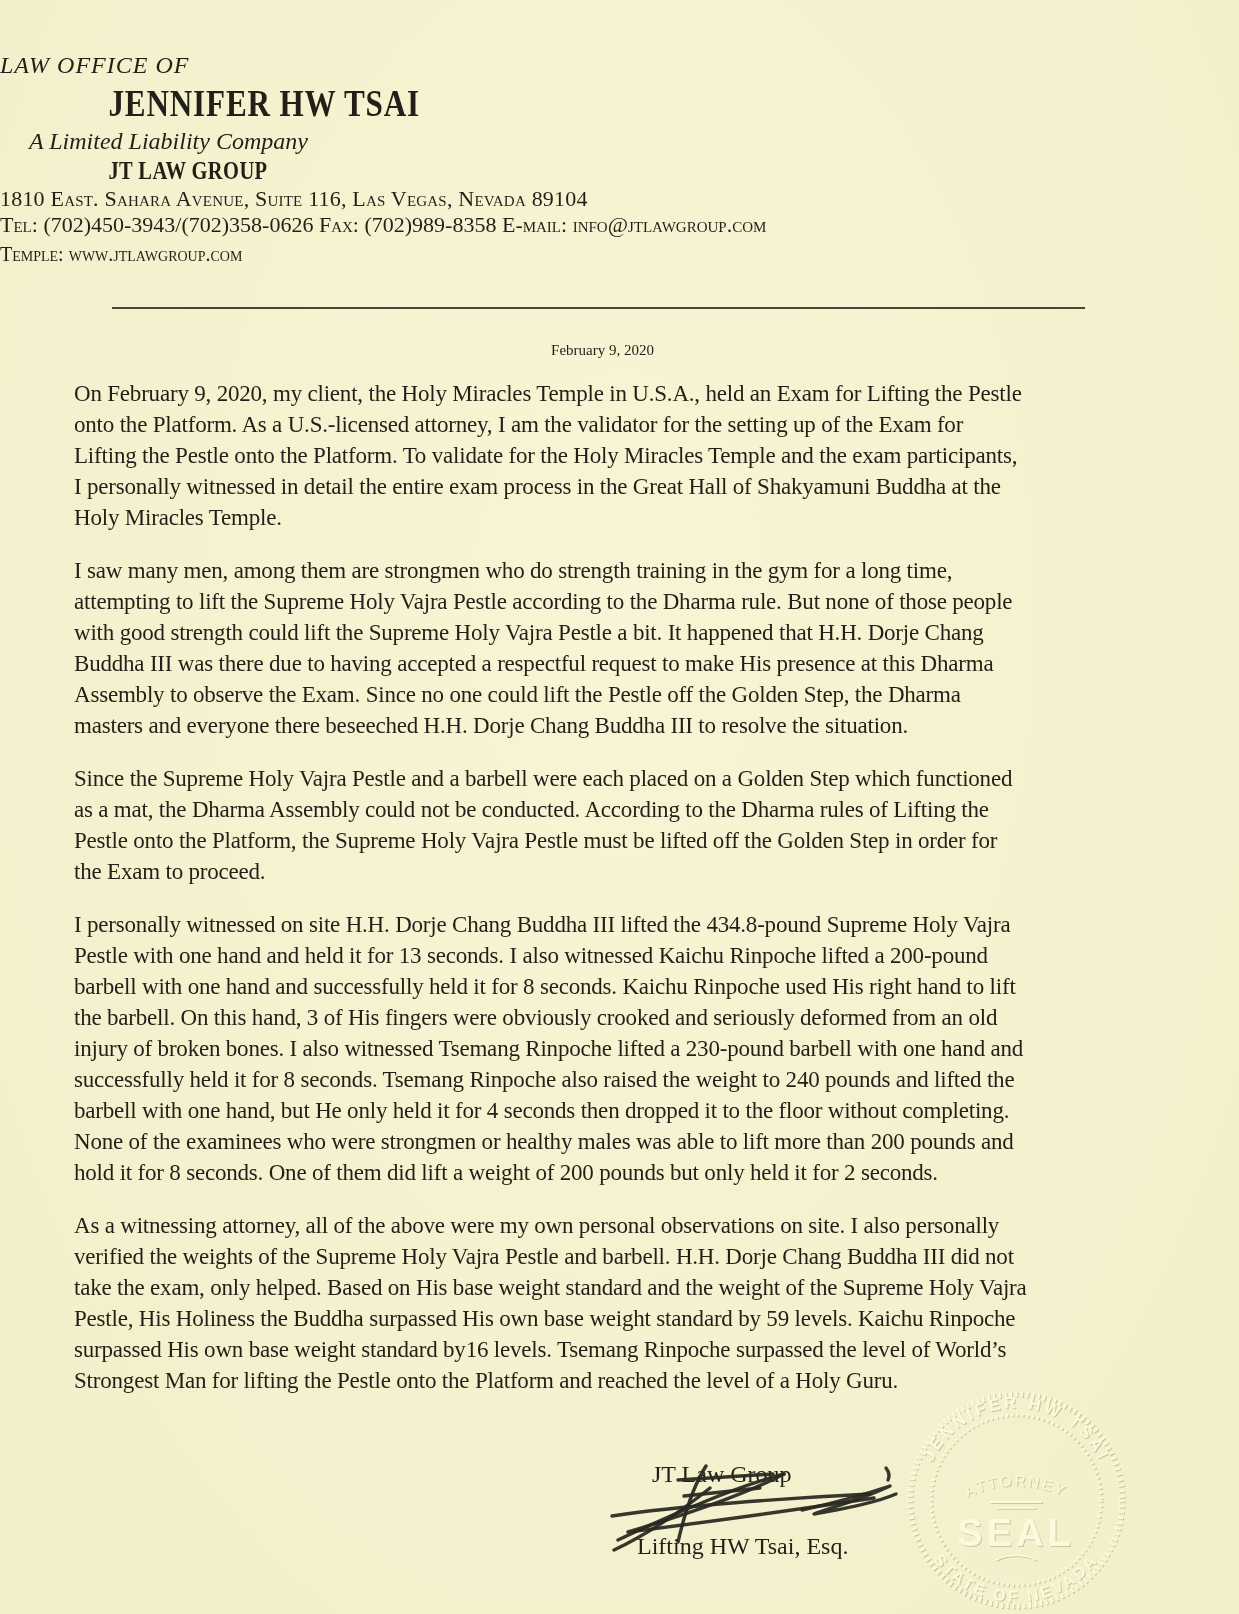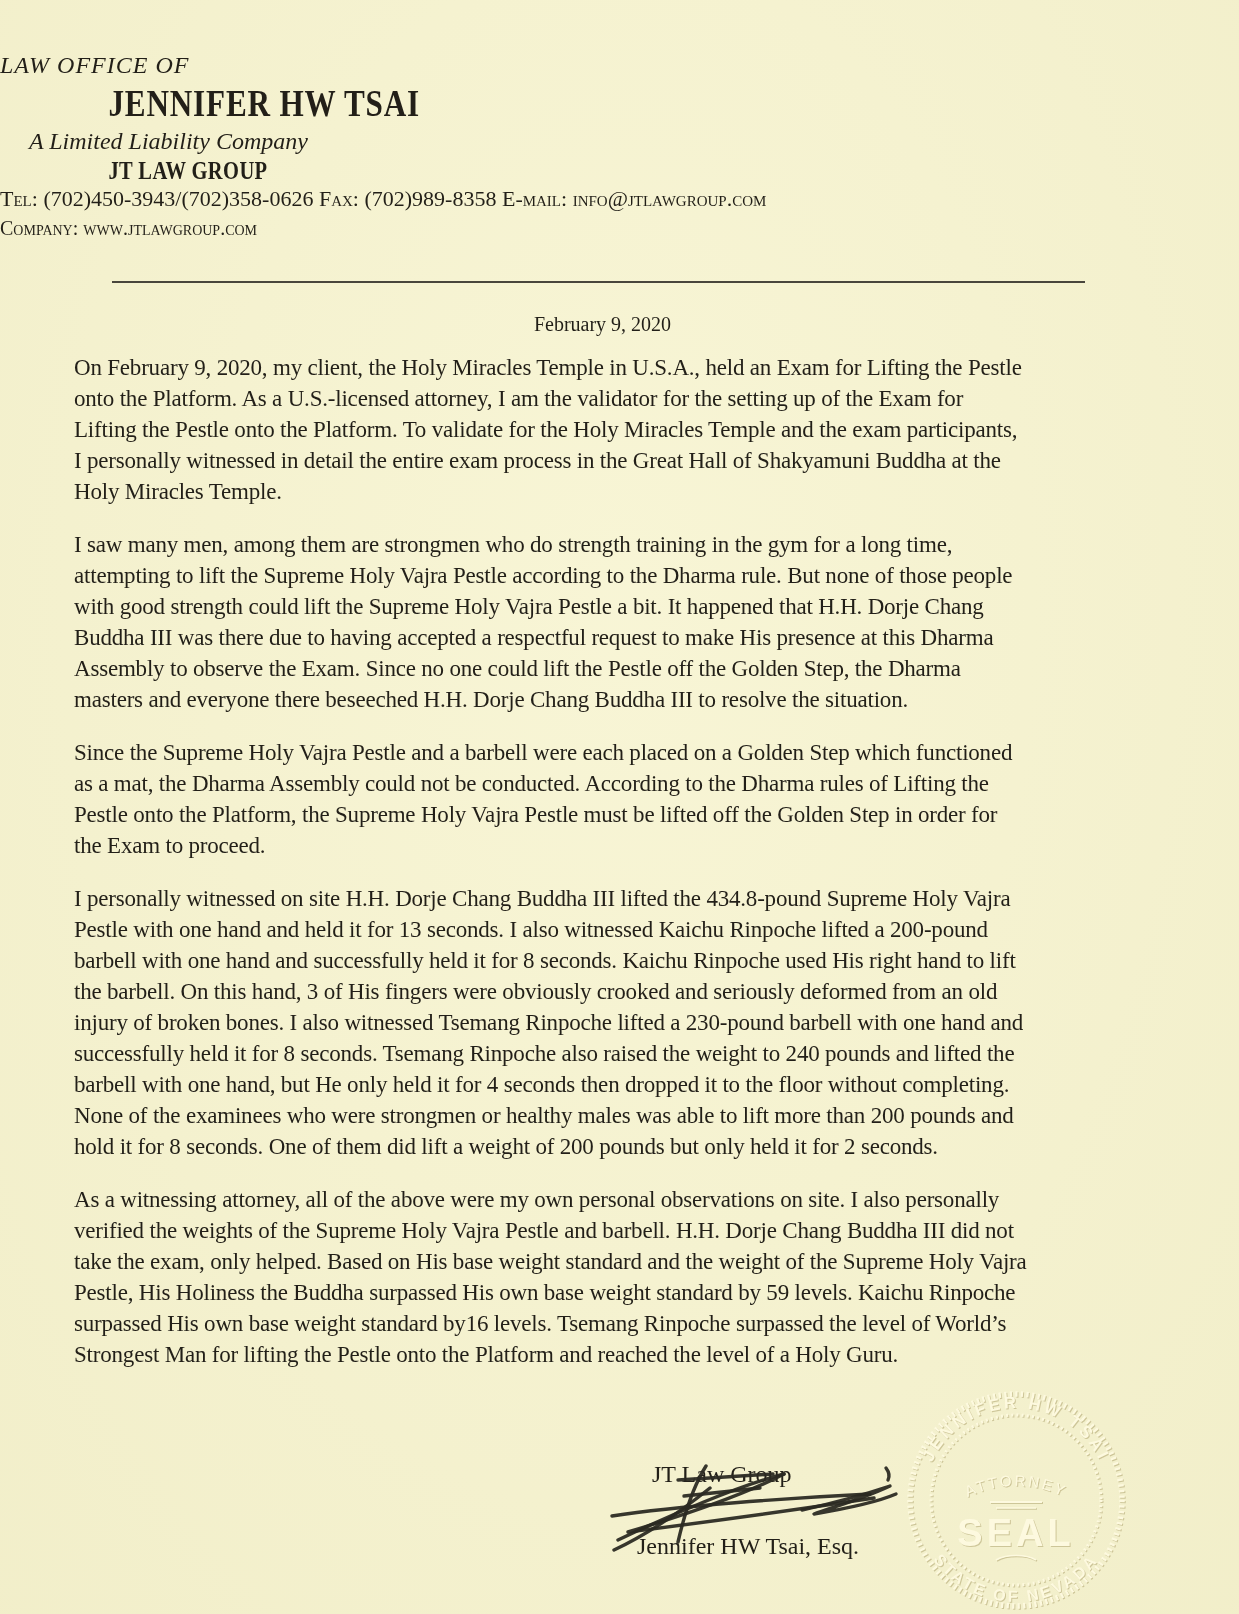--- a/index.html
+++ b/index.html
@@ -20,21 +20,21 @@
              transform:scaleX(0.82); transform-origin:50% 50%; }
   .hdr-llc{ font-style:italic; font-size:24px; line-height:30px;margin-left:29px; }
   .hdr-group{ font-weight:bold; font-size:25px; line-height:30px; letter-spacing:0.5px;
               transform:scaleX(0.82); transform-origin:50% 50%; }
   .hdr-address{ font-variant:small-caps; font-size:22px; line-height:26px; letter-spacing:0.2px; }
   .hdr-contact{ font-variant:small-caps; font-size:22px; line-height:26px; }
   .hdr-website{ font-variant:small-caps; font-size:20px; line-height:26px; margin-top:3px; }
   
   .rule{ height:2px; background:#49463c; width:973px; margin:40px 0 0 112px; }
   
-  .date-line{ text-align:center; padding-right:34px; font-size:20px; line-height:31px;
+  .date-line{ text-align:center; padding-right:34px; font-size:15px; line-height:31px;
               margin:26px 0 12px 0; }
   .body-text{ margin-left:74px; width:1000px; }
   .para{ font-size:23px; line-height:31px; letter-spacing:-0.2px;
          white-space:pre; margin:0 0 22px 0; }
   
   .sig-firm{ position:absolute; left:652px; top:1459px; font-size:24px; line-height:30px; }
   .sig-name{ position:absolute; left:637px; top:1531px; font-size:24px; line-height:30px; }
   .sig-svg{ position:absolute; left:588px; top:1456px; }
   
   .seal-svg{
@@ -50,22 +50,23 @@
 </head>
 <body>
 
 <div class="page">
 
   <header class="hdr">
     <div class="hdr-office">LAW OFFICE OF</div>
     <div class="hdr-name">JENNIFER HW TSAI</div>
     <div class="hdr-llc">A Limited Liability Company</div>
     <div class="hdr-group">JT LAW GROUP</div>
+    <div class="hdr-address">1810 East. Sahara Avenue, Suite 116, Las Vegas, Nevada 89104</div>
     <div class="hdr-contact">Tel: (702)450-3943/(702)358-0626 Fax: (702)989-8358 E-mail: info@jtlawgroup.com</div>
-    <div class="hdr-website">Company: www.jtlawgroup.com</div>
+    <div class="hdr-website">Temple: www.jtlawgroup.com</div>
   </header>
 
   <div class="rule"></div>
 
   <main>
     <div class="date-line">February 9, 2020</div>
     <div class="body-text">
       <p class="para">On February 9, 2020, my client, the Holy Miracles Temple in U.S.A., held an Exam for Lifting the Pestle
 onto the Platform. As a U.S.-licensed attorney, I am the validator for the setting up of the Exam for
 Lifting the Pestle onto the Platform. To validate for the Holy Miracles Temple and the exam participants,
@@ -106,21 +107,21 @@
     <path class="sig-stroke" d="M 24 60 C 90 50, 200 42, 282 38"></path>
     <path class="sig-stroke" d="M 196 18 C 150 42, 80 64, 40 76 C 120 66, 220 52, 286 42"></path>
     <path class="sig-stroke" d="M 118 10 C 104 32, 96 60, 90 86"></path>
     <path class="sig-stroke" d="M 90 24 L 185 18"></path>
     <path class="sig-stroke" d="M 96 40 L 172 32"></path>
     <path class="sig-stroke" d="M 214 54 C 250 46, 284 36, 302 30 C 272 44, 242 52, 226 58 C 262 52, 294 44, 308 38"></path>
     <path class="sig-stroke" d="M 122 32 C 92 56, 56 80, 26 94"></path>
     <path class="sig-stroke" d="M 298 12 C 301 16, 302 20, 300 24"></path>
   </svg>
 
-  <div class="sig-name">Jennifer HW Tsai, Esq.</div>
+  <div class="sig-name">Lifting HW Tsai, Esq.</div>
 
   <svg class="seal-svg" width="224" height="224" viewBox="0 0 224 224" aria-hidden="true">
     <defs>
       <path id="arcTop" d="M 20 112 A 92 92 0 0 1 204 112"></path>
       <path id="arcBottom" d="M 10 112 A 102 102 0 0 0 214 112"></path>
       <path id="arcMid" d="M 58 112 A 110 110 0 0 1 166 112"></path>
     </defs>
     <circle class="seal-line" cx="112" cy="112" r="106" stroke-width="5.5" stroke-dasharray="2.2 3.4"></circle>
     <circle class="seal-line" cx="112" cy="112" r="85" stroke-width="3" stroke-dasharray="2 3.2"></circle>
     <text class="seal-text" font-size="16.5" letter-spacing="3.5" font-weight="bold">

